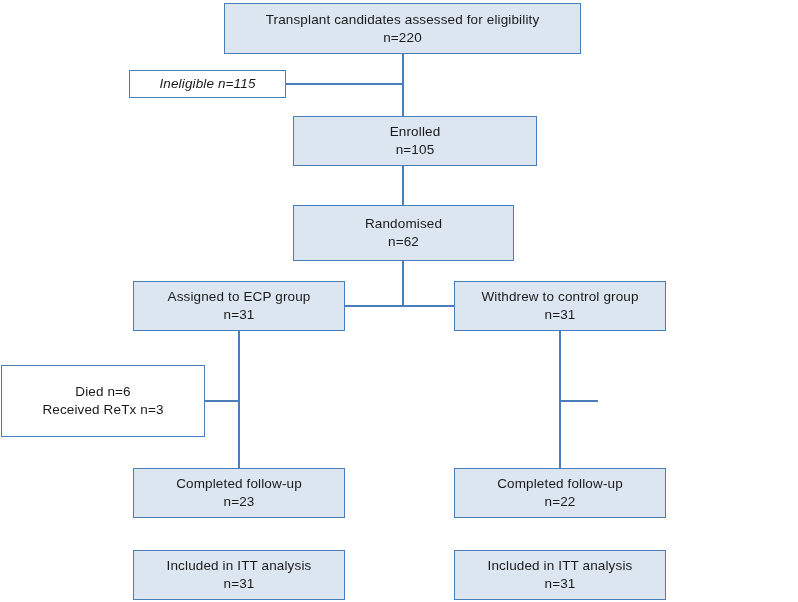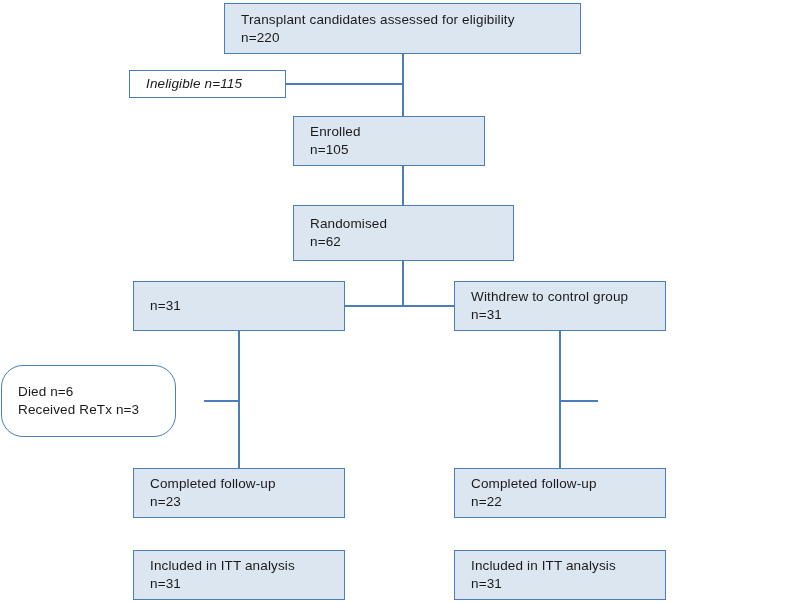--- a/index.html
+++ b/index.html
@@ -17,29 +17,28 @@
     height: 602px;
     background: #ffffff;
     overflow: hidden;
   }
   .node {
     position: absolute;
     box-sizing: border-box;
     border: 1.5px solid #4a7ebb;
     display: flex;
     flex-direction: column;
-    align-items: flex-start;
+    align-items: center;
     justify-content: center;
     text-align: center;
     color: #1a1a1a;
     font-size: 13.5px;
     line-height: 1.32;
     letter-spacing: 0.01em;
     z-index: 3;
-    padding-left: 16px;
   }
   .node.filled {
     background: #dce6f1;
   }
   .node.plain {
     background: #ffffff;
   }
   .node .line {
     display: block;
     white-space: nowrap;
@@ -77,40 +76,41 @@
 
   <div class="node filled" style="left:224px; top:3px; width:357px; height:51px;">
     <span class="line">Transplant candidates assessed for eligibility</span>
     <span class="line">n=220</span>
   </div>
 
   <div class="node plain" style="left:129px; top:70px; width:157px; height:28px;font-style:italic;">
     <span class="line">Ineligible n=115</span>
   </div>
 
-  <div class="node filled" style="left:293px; top:116px; width:192px; height:50px;">
+  <div class="node filled" style="left:293px; top:116px; width:244px; height:50px;">
     <span class="line">Enrolled</span>
     <span class="line">n=105</span>
   </div>
 
   <div class="node filled" style="left:293px; top:205px; width:221px; height:56px;">
     <span class="line">Randomised</span>
     <span class="line">n=62</span>
   </div>
 
   <div class="node filled" style="left:133px; top:281px; width:212px; height:50px;">
+    <span class="line">Assigned to ECP group</span>
     <span class="line">n=31</span>
   </div>
 
   <div class="node filled" style="left:454px; top:281px; width:212px; height:50px;">
     <span class="line">Withdrew to control group</span>
     <span class="line">n=31</span>
   </div>
 
-  <div class="node plain" style="left:1px; top:365px; width:175px; height:72px;border-radius:22px;">
+  <div class="node plain" style="left:1px; top:365px; width:204px; height:72px;">
     <span class="line">Died n=6</span>
     <span class="line">Received ReTx n=3</span>
   </div>
 
 
   <div class="node filled" style="left:133px; top:468px; width:212px; height:50px;">
     <span class="line">Completed follow-up</span>
     <span class="line">n=23</span>
   </div>
 

